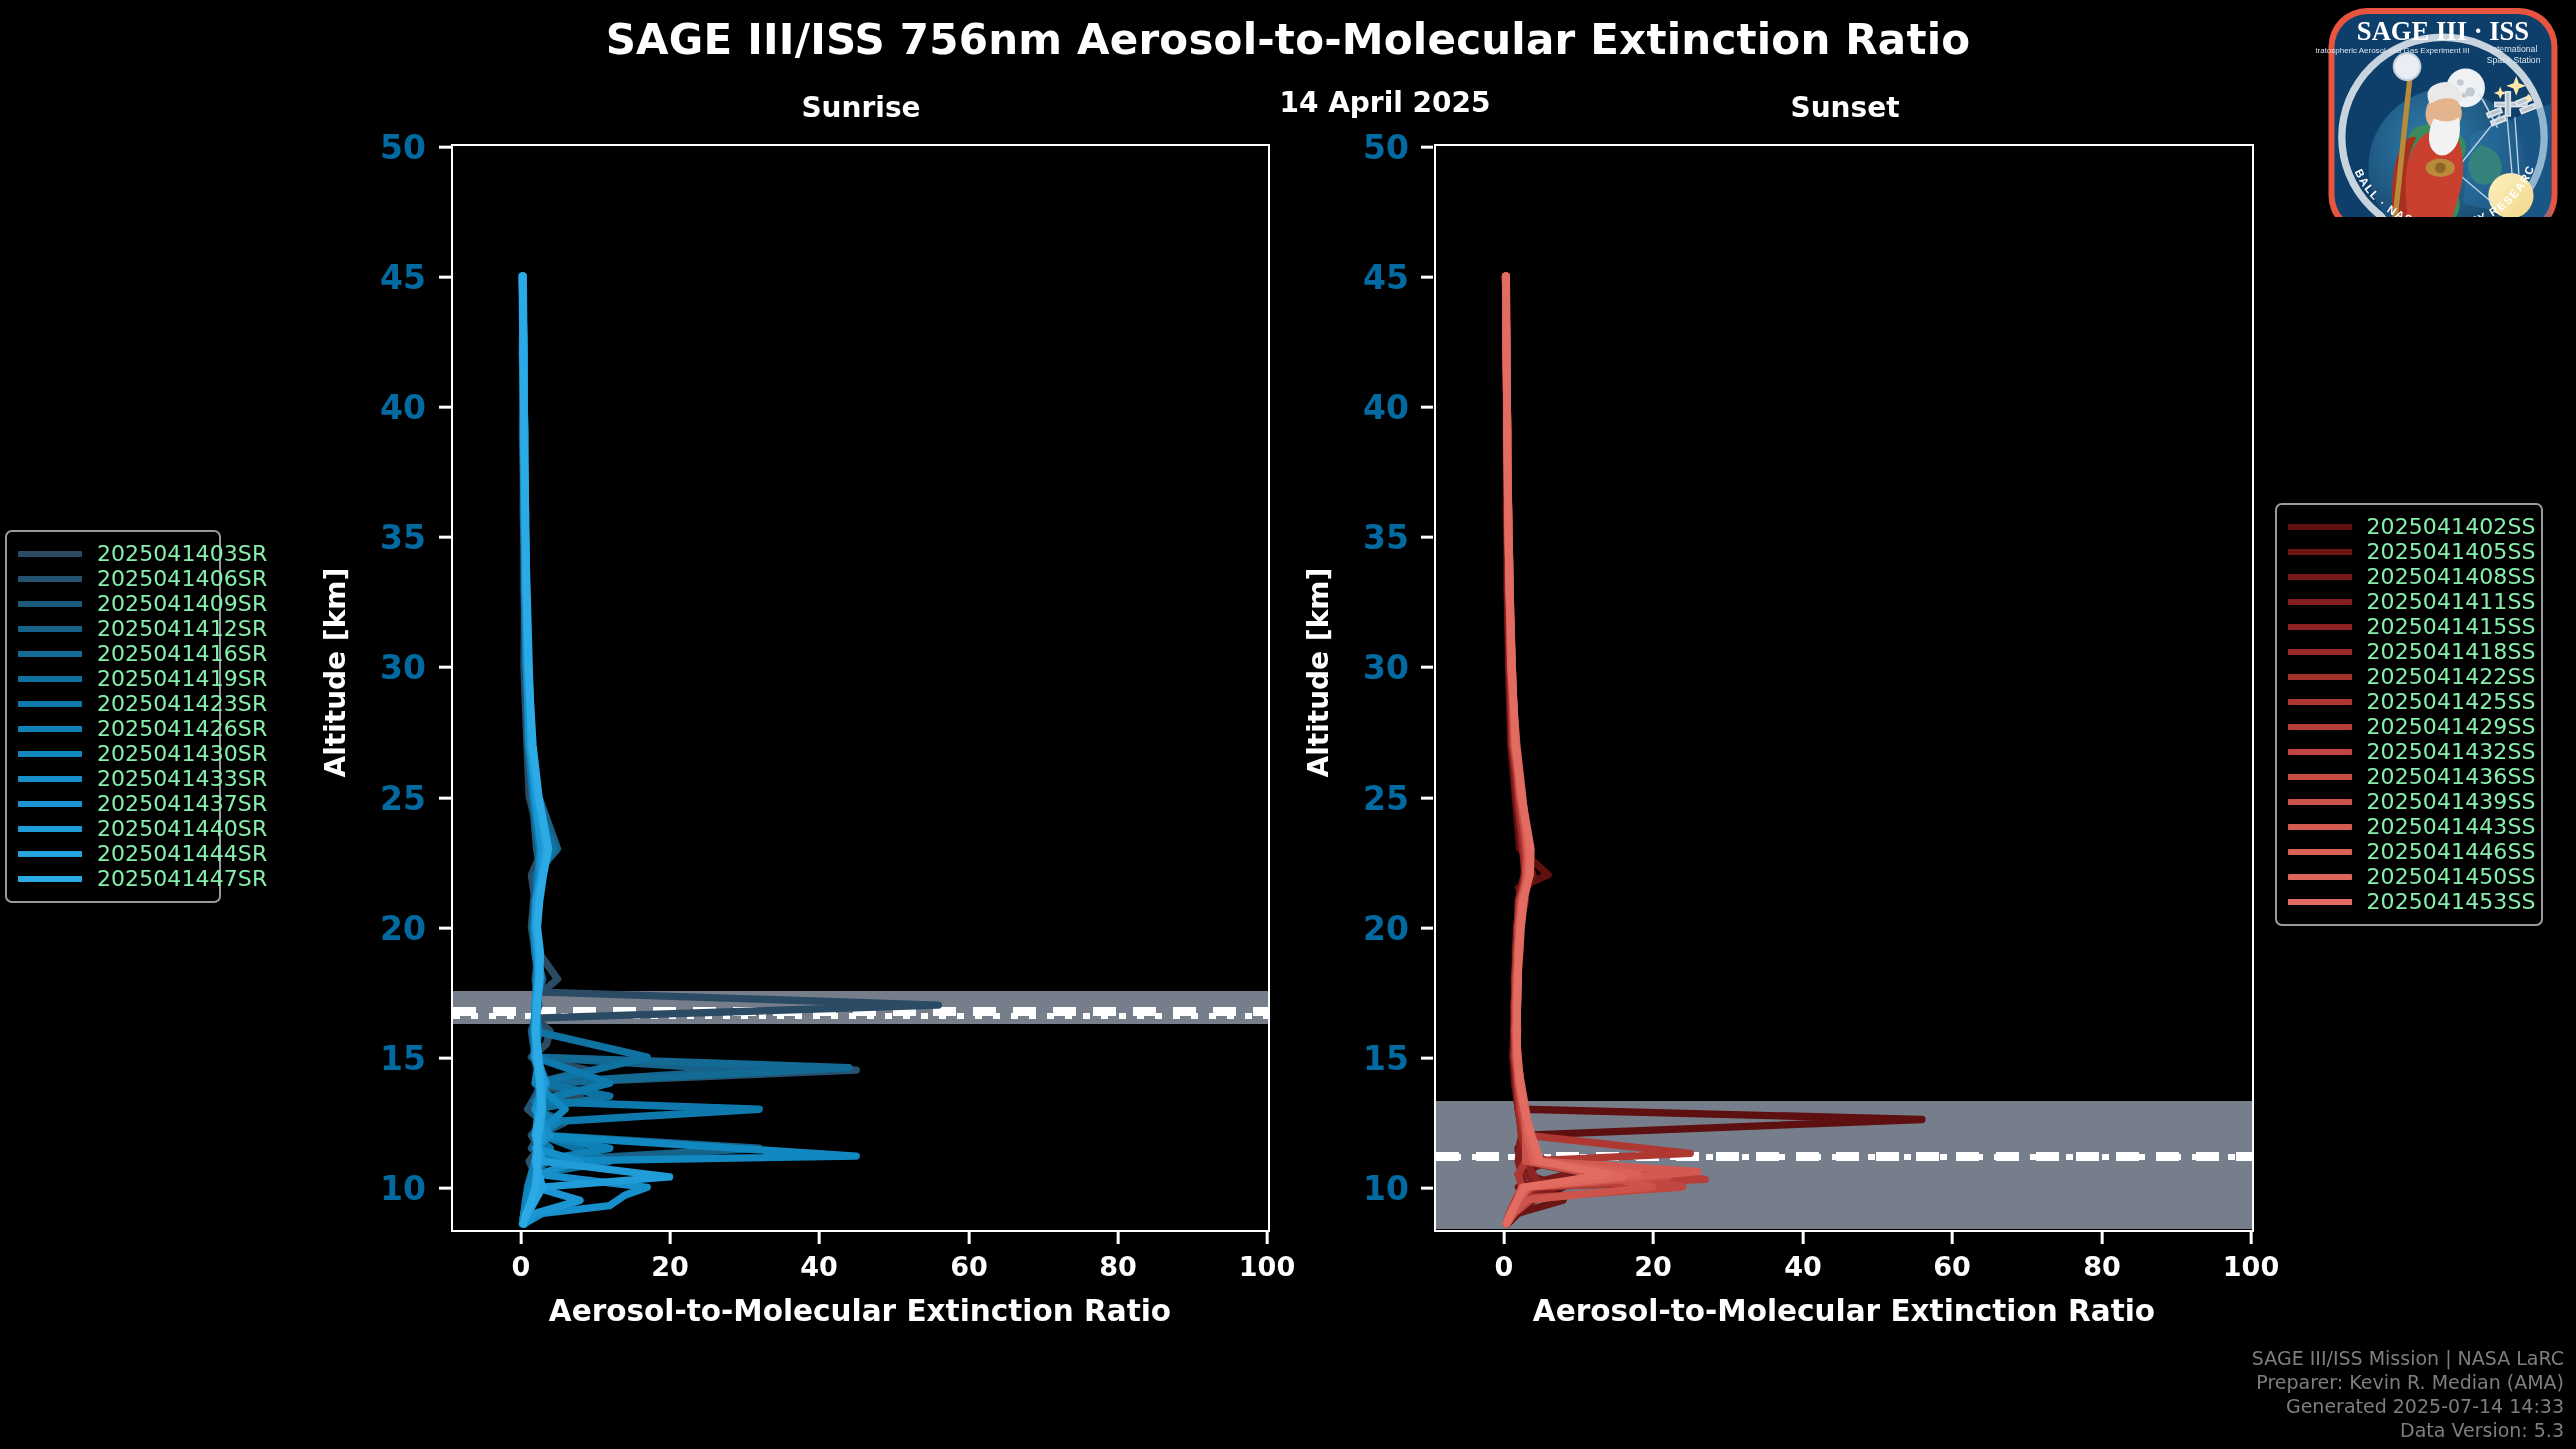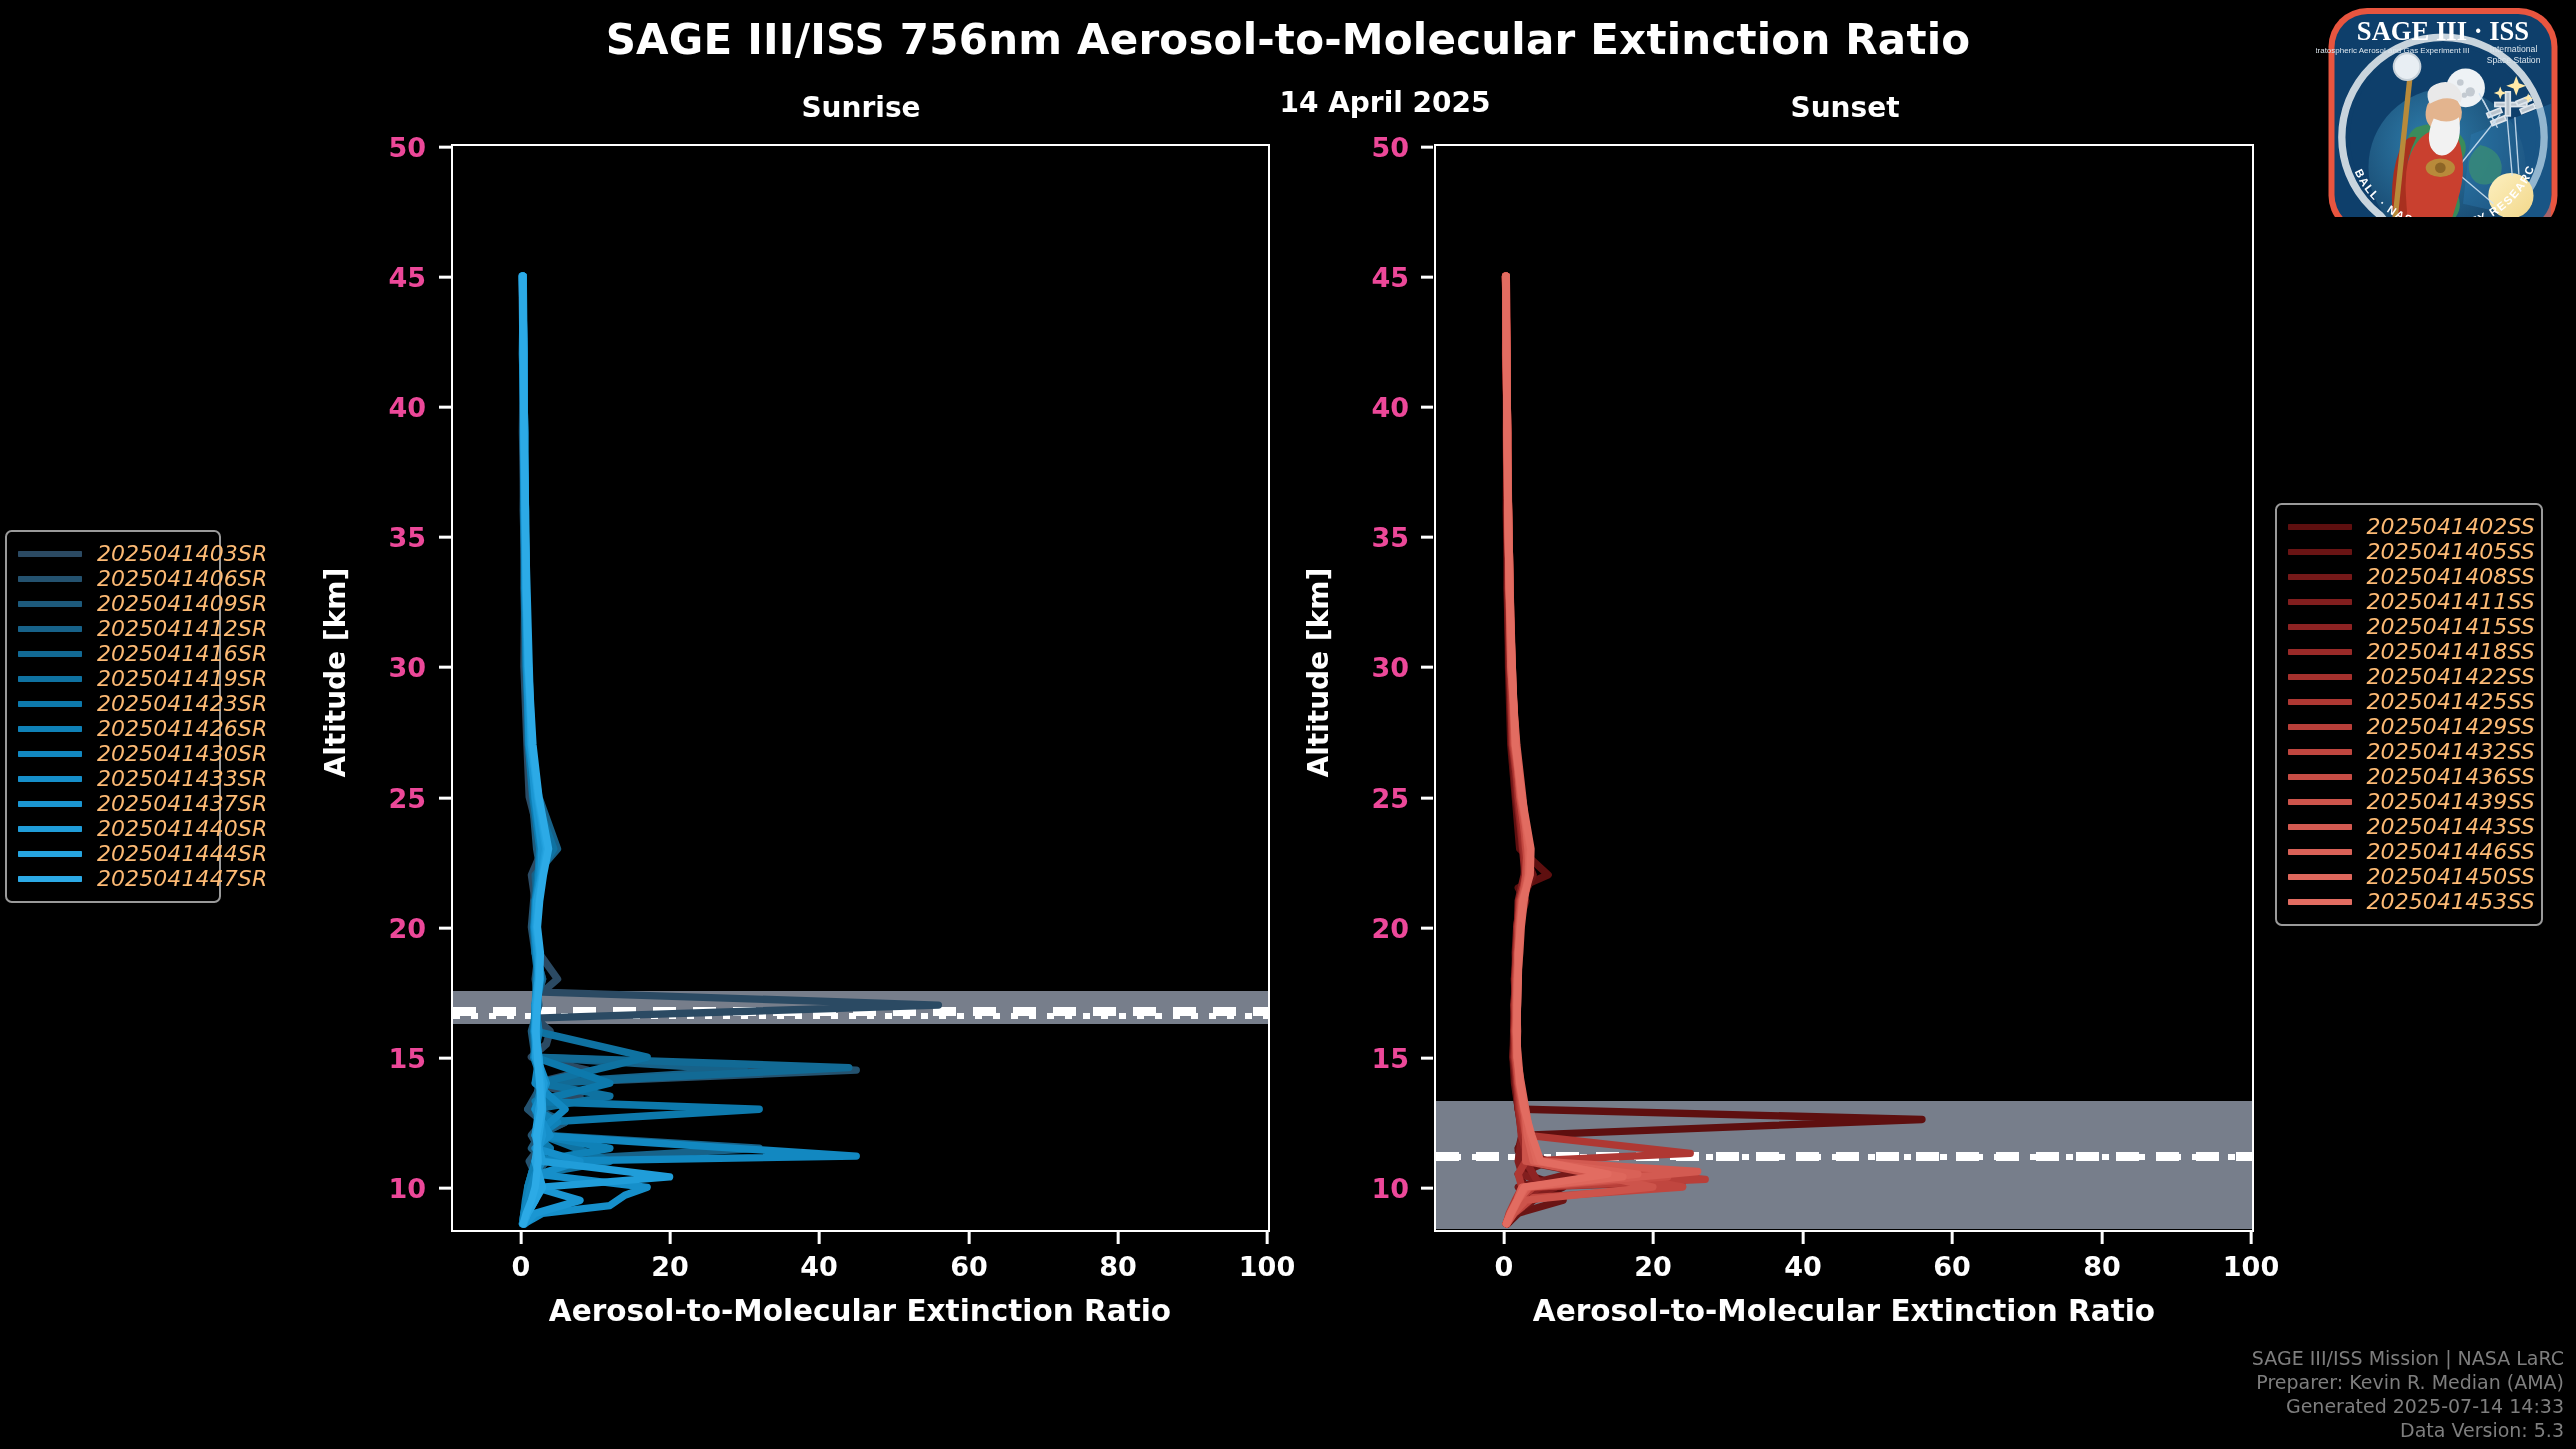--- a/index.html
+++ b/index.html
@@ -28,21 +28,21 @@
   
   .panel{position:absolute;}
   .plot-frame{
     position:absolute;border:2.7px solid #fff;box-sizing:border-box;
     background:#000;overflow:hidden;
   }
   #panel-sr .plot-frame{left:451px;top:144px;width:819px;height:1088px;}
   #panel-ss .plot-frame{left:1434px;top:144px;width:820px;height:1088px;}
 
   .ytick-label{
-    position:absolute;font-size:27px;font-weight:bold;color:#ec4899;
+    position:absolute;font-size:33px;font-weight:bold;color:#0369a1;
     text-align:right;transform:translateY(-50%);white-space:nowrap;
   }
   .ytick-mark{position:absolute;height:2.7px;width:12px;background:#fff;transform:translateY(-50%);}
   .xtick-label{
     position:absolute;font-size:27px;font-weight:bold;color:#fff;
     transform:translateX(-50%);white-space:nowrap;
   }
   .xtick-mark{position:absolute;width:2.7px;height:12px;background:#fff;transform:translateX(-50%);}
 
   .axis-title-y{
@@ -65,21 +65,21 @@
     background:repeating-linear-gradient(to right,#fff 0 7.4px,transparent 7.4px 18px);
   }
 
   
   .legend-box{
     position:absolute;border:2px solid #9a9a9a;border-radius:6.7px;
     background:#000;padding:9.4px 14.8px 9.4px 10.7px;box-sizing:border-box;
   }
   .legend-row{display:flex;align-items:center;height:25px;}
   .legend-swatch{width:64px;height:6px;margin-right:14.8px;flex:none;border-radius:0.7px;}
-  .legend-text{font-size:22px;color:#fdba74;white-space:nowrap;letter-spacing:0.1px;font-style:italic;}
+  .legend-text{font-size:22px;color:#86efac;white-space:nowrap;letter-spacing:0.1px;}
   #legend-sunrise{left:5.4px;top:530px;width:216px;}
   #legend-sunset{left:2275px;top:503px;width:268px;}
 
   
   #legend-tropo{position:absolute;left:9.4px;top:1316px;width:349px;}
   #legend-tropo .legend-row{height:34px;}
   .tl-swatch{width:63px;height:auto;margin-right:14.8px;flex:none;display:flex;align-items:center;}
   .tl-dash{width:63px;height:8.7px;background:repeating-linear-gradient(to right,#fff 0 22px,transparent 22px 35px);}
   .tl-dot{width:63px;height:7.4px;background:repeating-linear-gradient(to right,#fff 0 8.7px,transparent 8.7px 20px);}
   .tl-box{width:63px;height:21.5px;background:#707888;border:1.3px solid #c0c0c0;box-sizing:border-box;}

